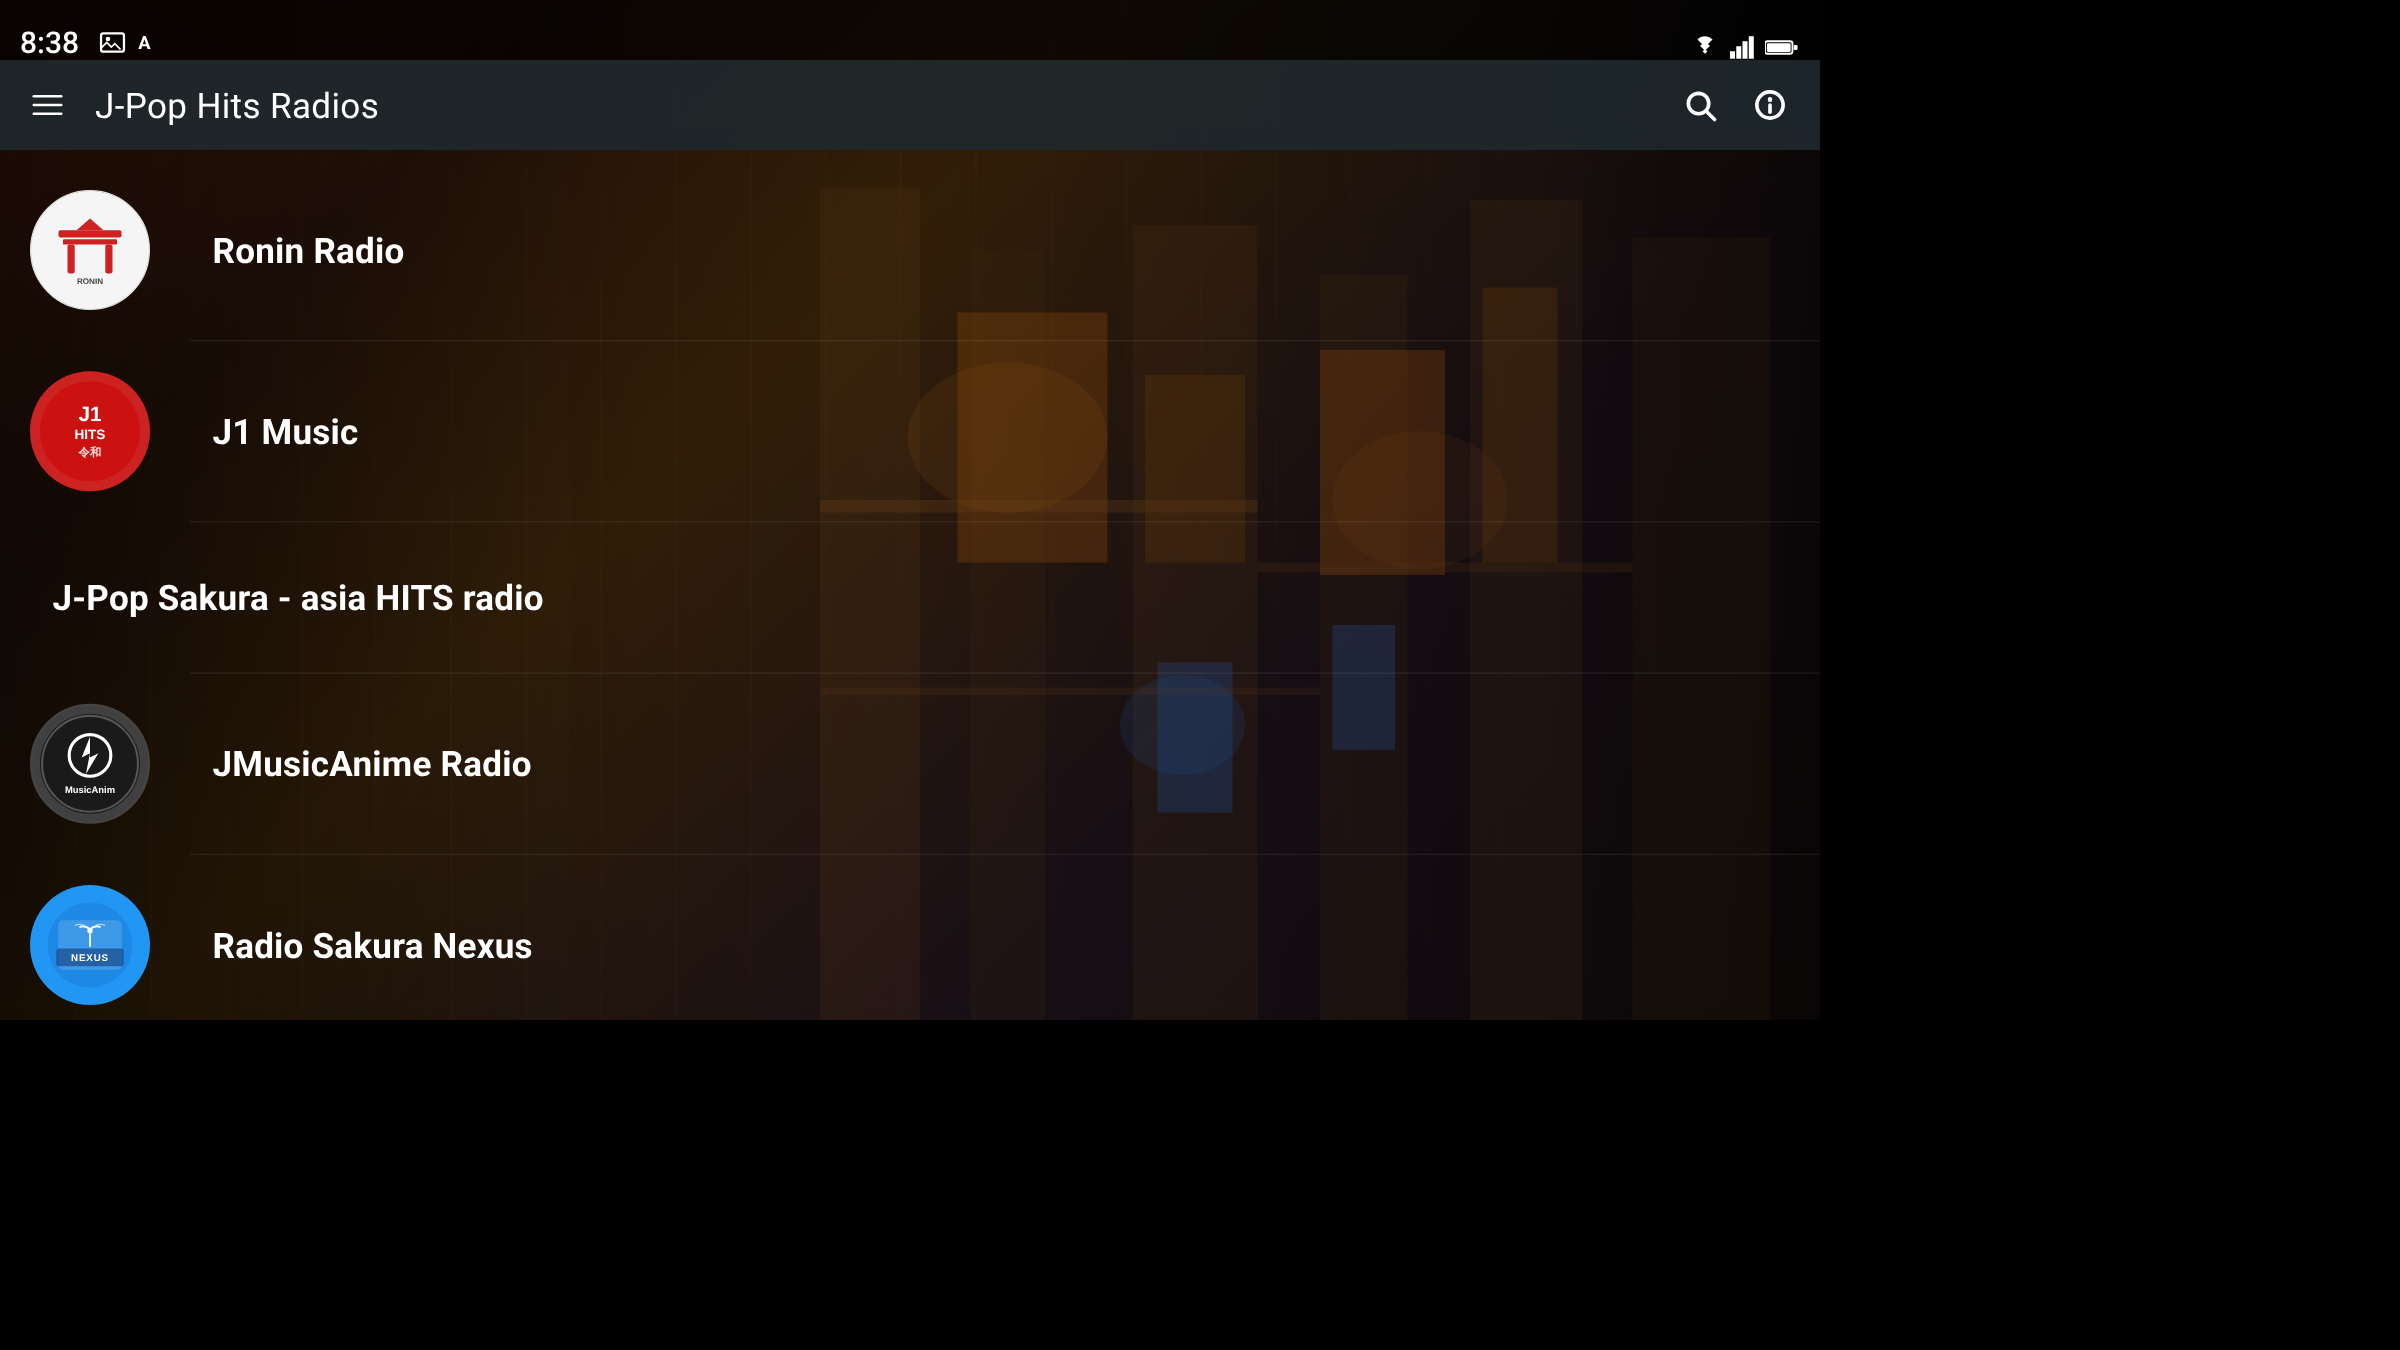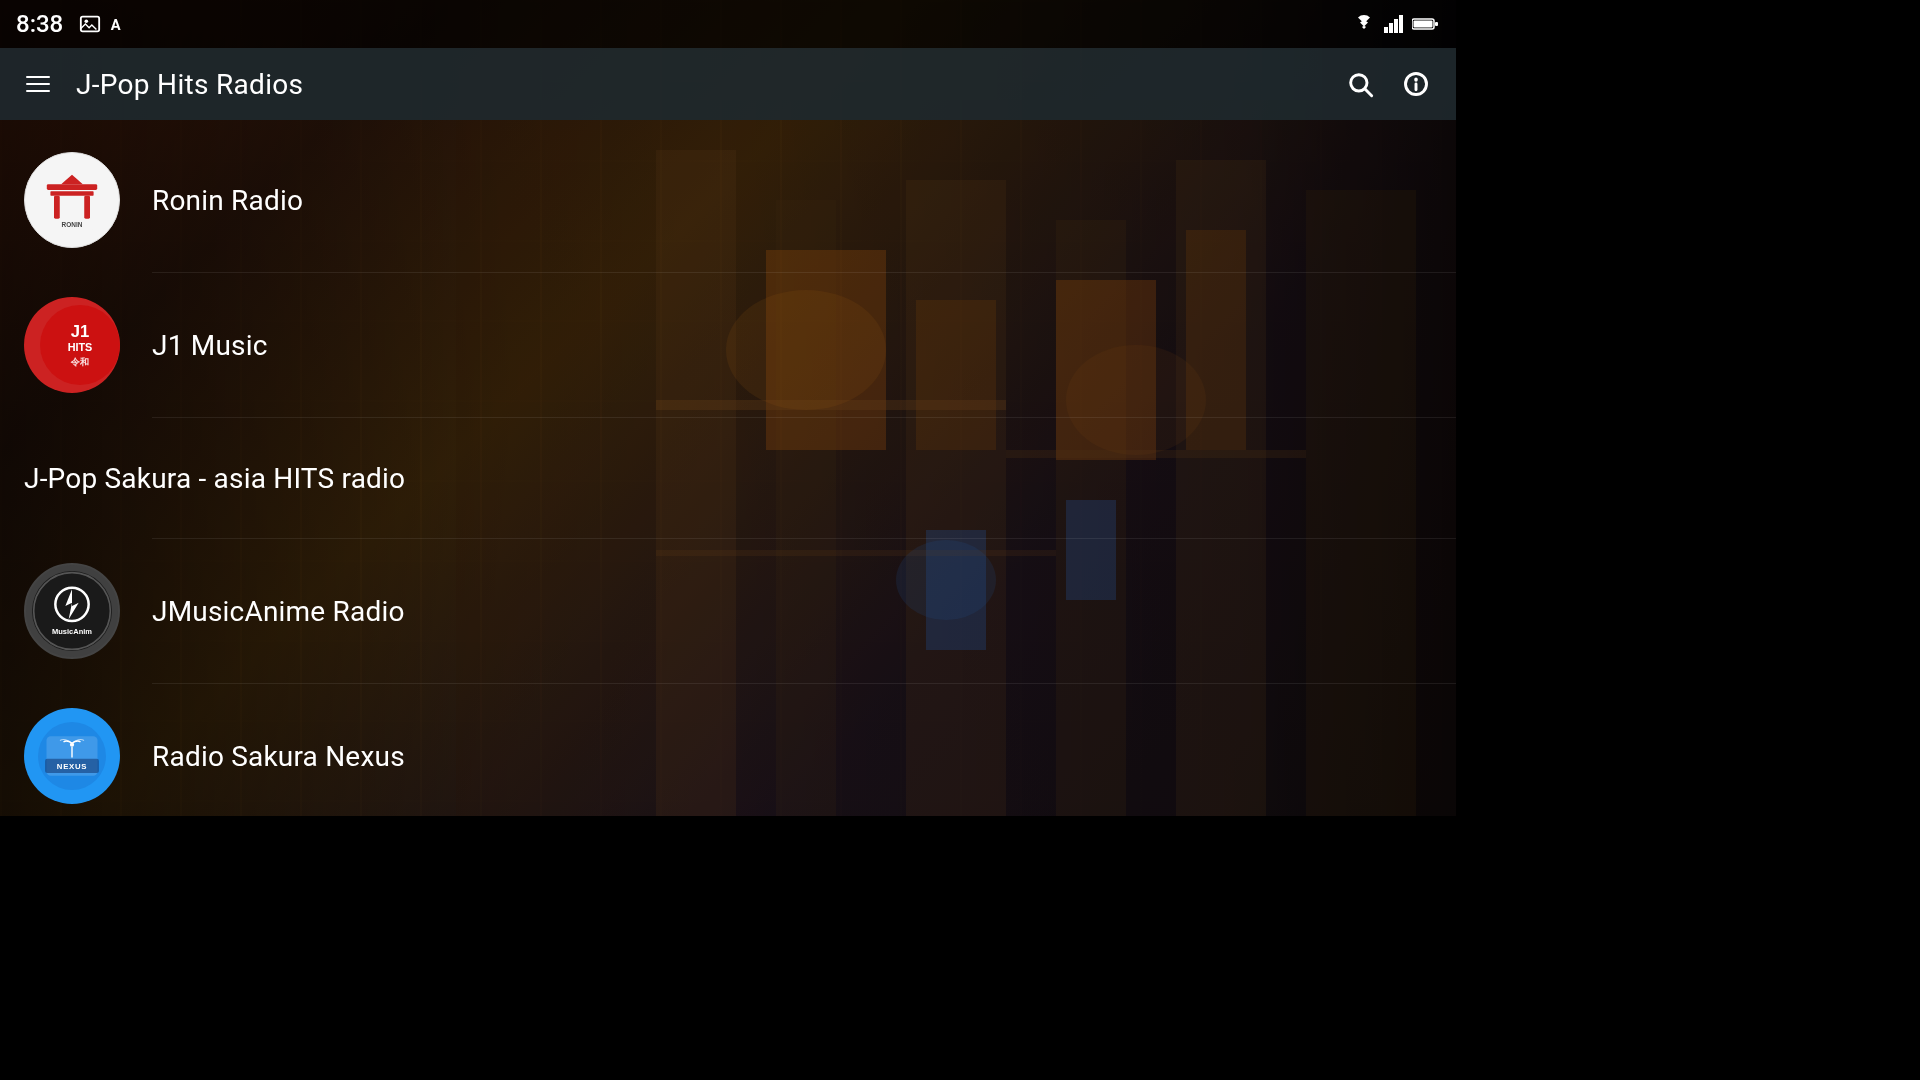--- a/index.html
+++ b/index.html
@@ -65,21 +65,21 @@
       width: 1000px;
       height: 716px;
       opacity: 0.6;
     }
 
     
     .status-bar {
       position: relative;
       z-index: 10;
       display: flex;
-      align-items: center;
+      align-items: flex-end;
       justify-content: space-between;
       height: 48px;
       padding: 0 16px;
       background: rgba(0, 0, 0, 0.7);
     }
 
     .status-bar-left {
       display: flex;
       align-items: center;
       gap: 8px;
@@ -213,23 +213,24 @@
       border: 2px solid #444;
     }
 
     
     .avatar-nexus {
       background: #2196F3;
     }
 
     .radio-name {
       font-size: 28px;
-      font-weight: 400;
+      font-weight: 700;
       color: #ffffff;
       letter-spacing: 0.2px;
+      margin-left: 18px;
     }
 
     
     .search-svg, .info-svg {
       width: 28px;
       height: 28px;
     }
 
     
     .divider {
@@ -243,21 +244,21 @@
       width: 72px;
       height: 72px;
     }
 
     
     .j1-logo {
       width: 80px;
       height: 80px;
       display: flex;
       flex-direction: column;
-      align-items: flex-start;
+      align-items: center;
       justify-content: center;
       color: #5eead4;
     }
 
     
     .sakura-logo {
       width: 80px;
       height: 80px;
       display: flex;
       flex-direction: column;

